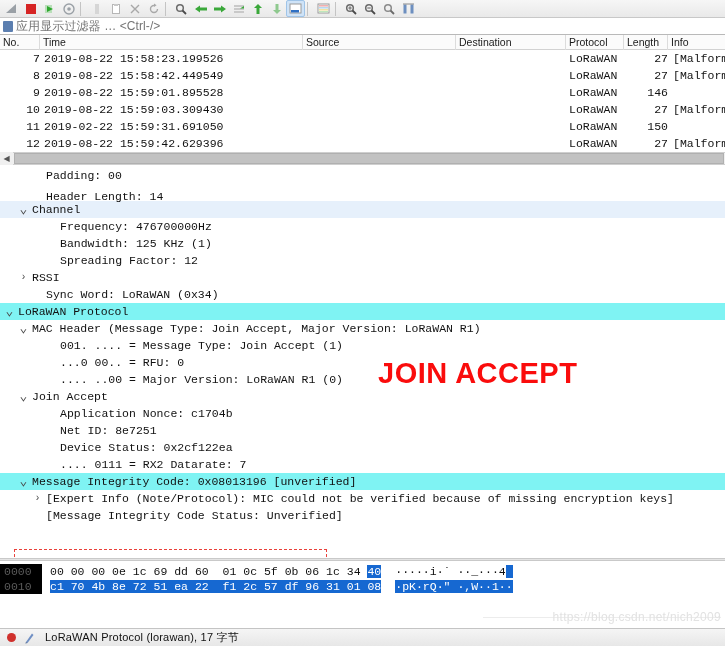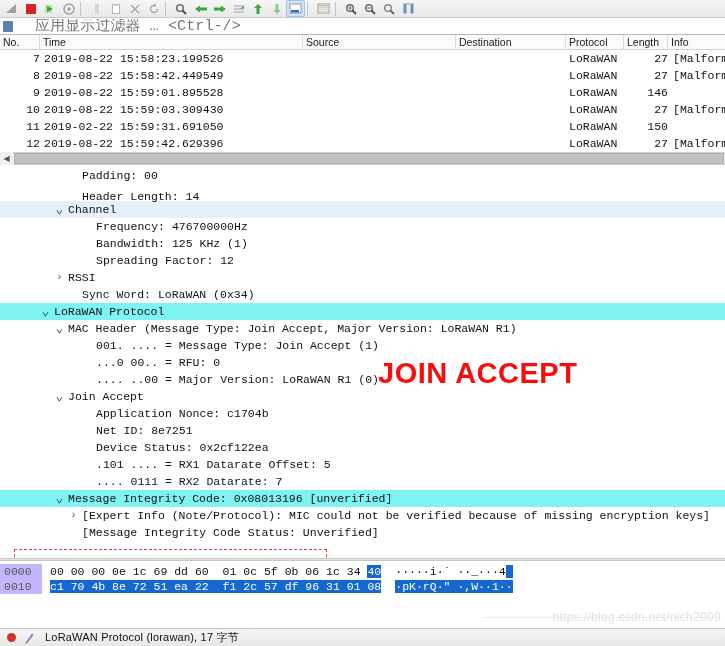--- a/index.html
+++ b/index.html
@@ -34,23 +34,22 @@
     background: #fff;
     border-bottom: 1px solid #b9b9b9;
     display: flex; align-items: center;
   }
   .filter-icon {
     width: 10px; height: 11px; margin-left: 3px; margin-right: 3px;
     background: #5c7fb0; border-radius: 1px; flex: none;
   }
   .filter-input {
     flex: 1; height: 15px; border: none; outline: none; background: transparent;
-    font-family: Liberation Mono, monospace; font-size: 15px; color: #8f8f8f;
+    font-family: Liberation Sans, sans-serif; font-size: 12px; color: #8f8f8f;
     letter-spacing: .1px;
-    margin-left: 19px;
   }
 
   
   .plist { width: 725px; background: #fff; }
   .plist-head {
     display: flex; height: 15px; align-items: center;
     border-bottom: 1px solid #d2d2d2;
     background: #fbfbfb;
     font-family: "Liberation Sans", sans-serif; font-size: 10.5px; color: #1a1a1a;
   }
@@ -93,21 +92,21 @@
   }
 
   
   .tree {
     position: relative;
     width: 725px; height: 393px; background: #fff;
     font-family: "Liberation Mono", monospace; font-size: 11.5px; color: #111;
     padding-top: 2px;
     overflow: hidden;
   }
-  .trow { height: 17px; line-height: 17px; white-space: nowrap; display: flex; align-items: center; padding-left: 36px; }
+  .trow { height: 17px; line-height: 17px; white-space: nowrap; display: flex; align-items: center; }
   .twist { width: 11px; text-align: center; color: #4a4a4a; font-size: 10px; flex: none; }
   .twist.none { color: transparent; }
   .hl-blue { background: #e6f0fb; }
   .hl-cyan { background: #7ff3f3; }
 
   
   .dashbox {
     position: absolute;
     left: 14px; top: 384px; width: 313px; height: 124px;
     border: 1.4px dashed #e8403a;
@@ -121,21 +120,21 @@
   }
 
   
   .hexsplit { height: 3px; width: 725px; background: #e4e4e4; border-top:1px solid #c9c9c9; border-bottom:1px solid #c9c9c9;}
   .hexpane {
     width: 725px; height: 60px; background: #fff;
     font-family: "Liberation Mono", monospace; font-size: 11.5px;
     padding-top: 3px; position: relative;
   }
   .hexrow { height: 15px; line-height: 15px; display: flex; white-space: pre; }
-  .hex-off { width: 42px; padding-left: 4px; color: #5a5a5a; background:#c4b5fd; }
+  .hex-off { width: 42px; padding-left: 4px; color: #5a5a5a; background:#000000; }
   .hex-bytes { padding-left: 8px; color: #111; }
   .hex-ascii { padding-left: 14px; color: #111; }
   .selb { background: #1668d1; color: #fff; }
   .hex-gut { position:absolute; left:0; top:0; width:46px; height:60px; background:#f2f2f2; border-right:1px solid #e2e2e2; z-index:-1;}
 
   
   .statusbar {
     position: absolute; left: 0; bottom: 0;
     width: 725px; height: 18px;
     background: linear-gradient(#f5f5f5,#e7e7e7);
@@ -448,25 +447,20 @@
           <div style="padding-left: 3px;">Net ID: 8e7251</div>
         </div>
         <div class="trow">
           <div style="width: 46px; flex: 0 0 auto;"></div>
           <div class="twist none"></div>
           <div style="padding-left: 3px;">Device Status: 0x2cf122ea</div>
         </div>
         <div class="trow">
           <div style="width: 46px; flex: 0 0 auto;"></div>
           <div class="twist none"></div>
-          <div style="padding-left: 3px;">.101 .... = RX1 Datarate Offset: 5</div>
-        </div>
-        <div class="trow">
-          <div style="width: 46px; flex: 0 0 auto;"></div>
-          <div class="twist none"></div>
           <div style="padding-left: 3px;">.... 0111 = RX2 Datarate: 7</div>
         </div>
         <div class="trow hl-cyan">
           <div style="width: 18px; flex: 0 0 auto;"></div>
           <div class="twist" style="line-height: 8px; font-size: 13px;">⌄</div>
           <div style="padding-left: 3px;">Message Integrity Code: 0x08013196 [unverified]</div>
         </div>
         <div class="trow">
           <div style="width: 32px; flex: 0 0 auto;"></div>
           <div class="twist">›</div>

